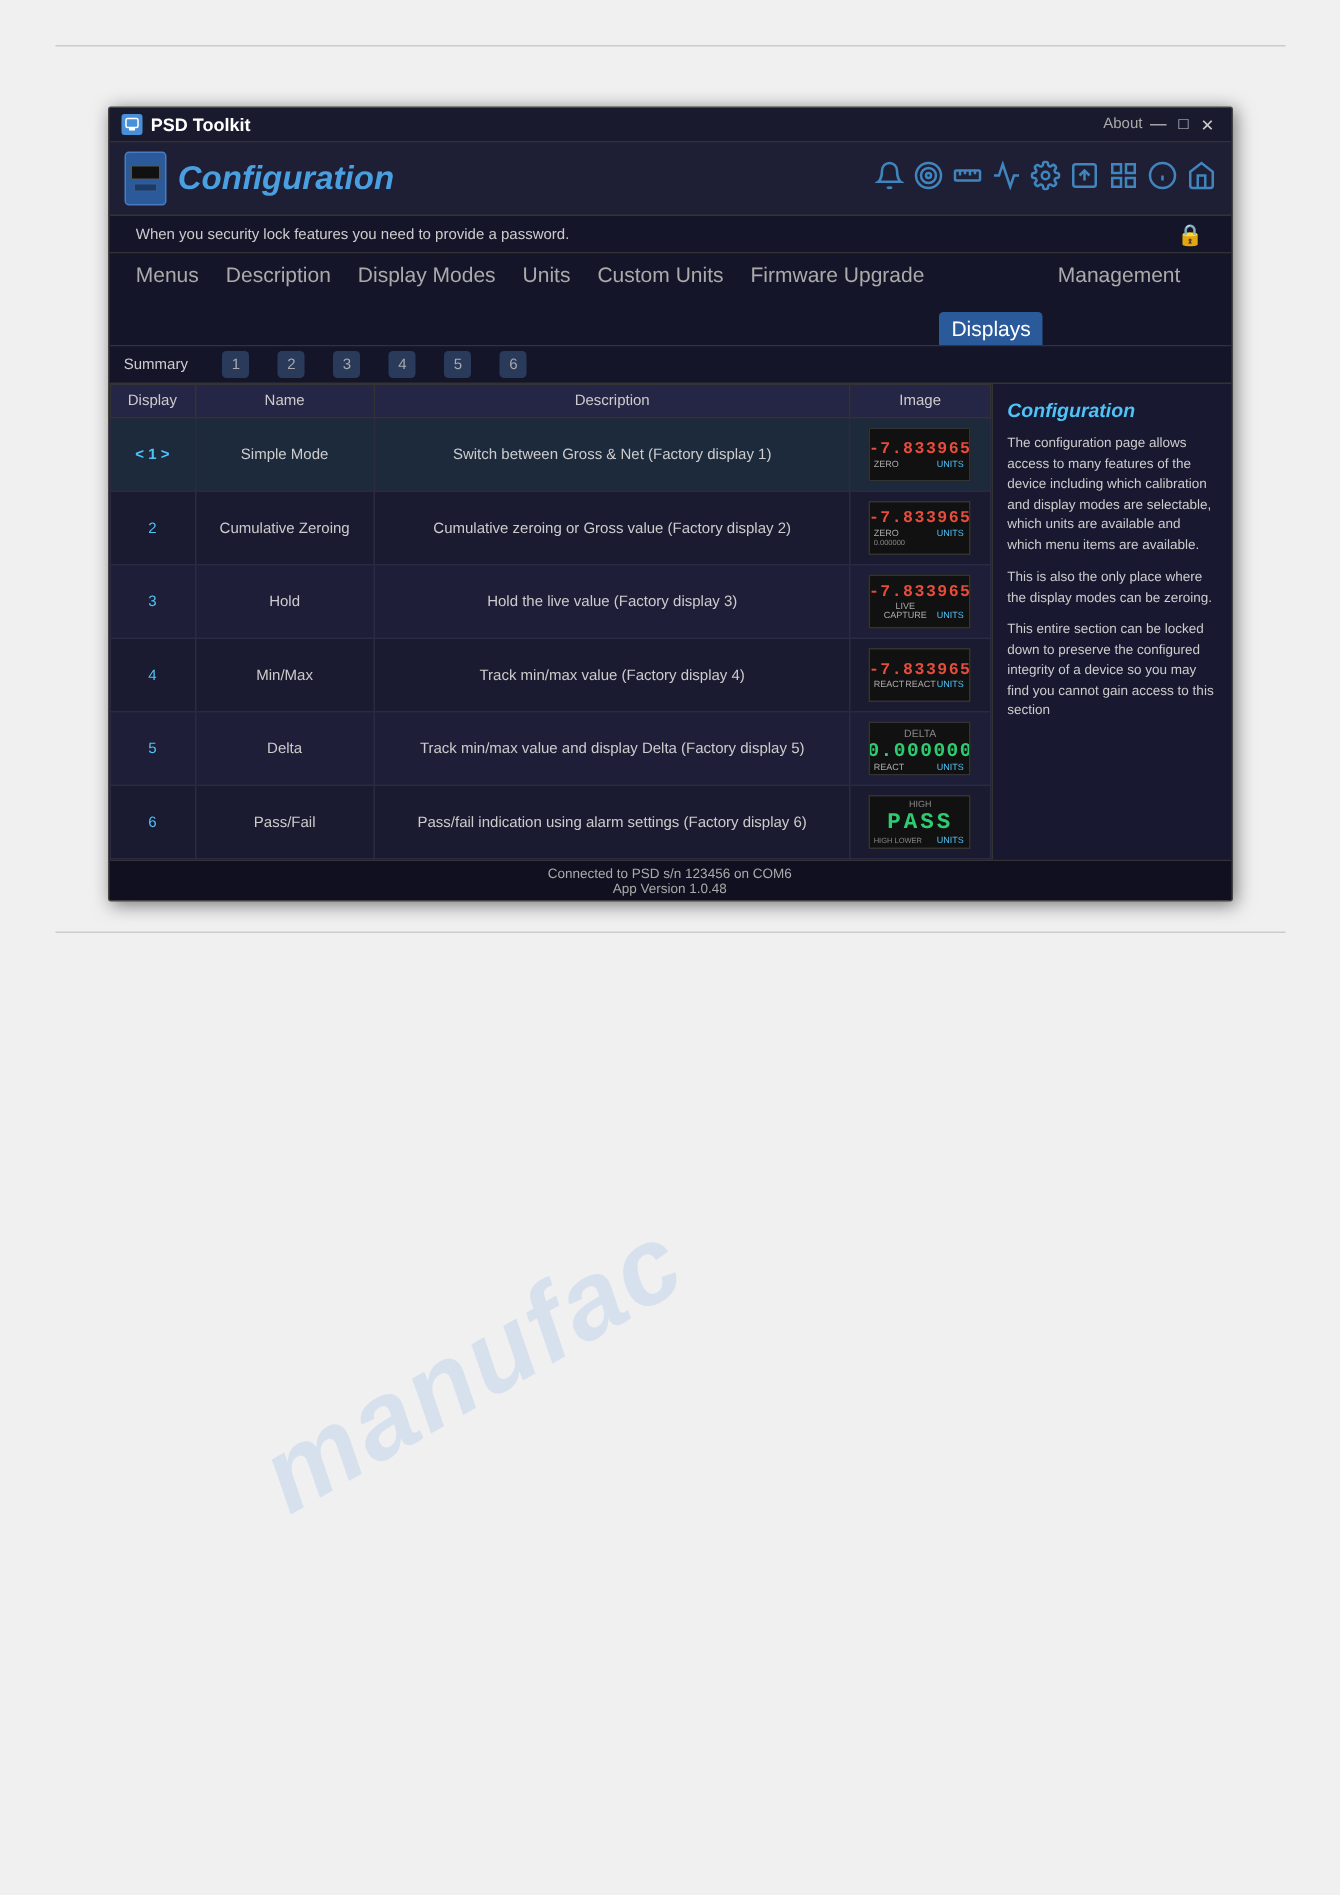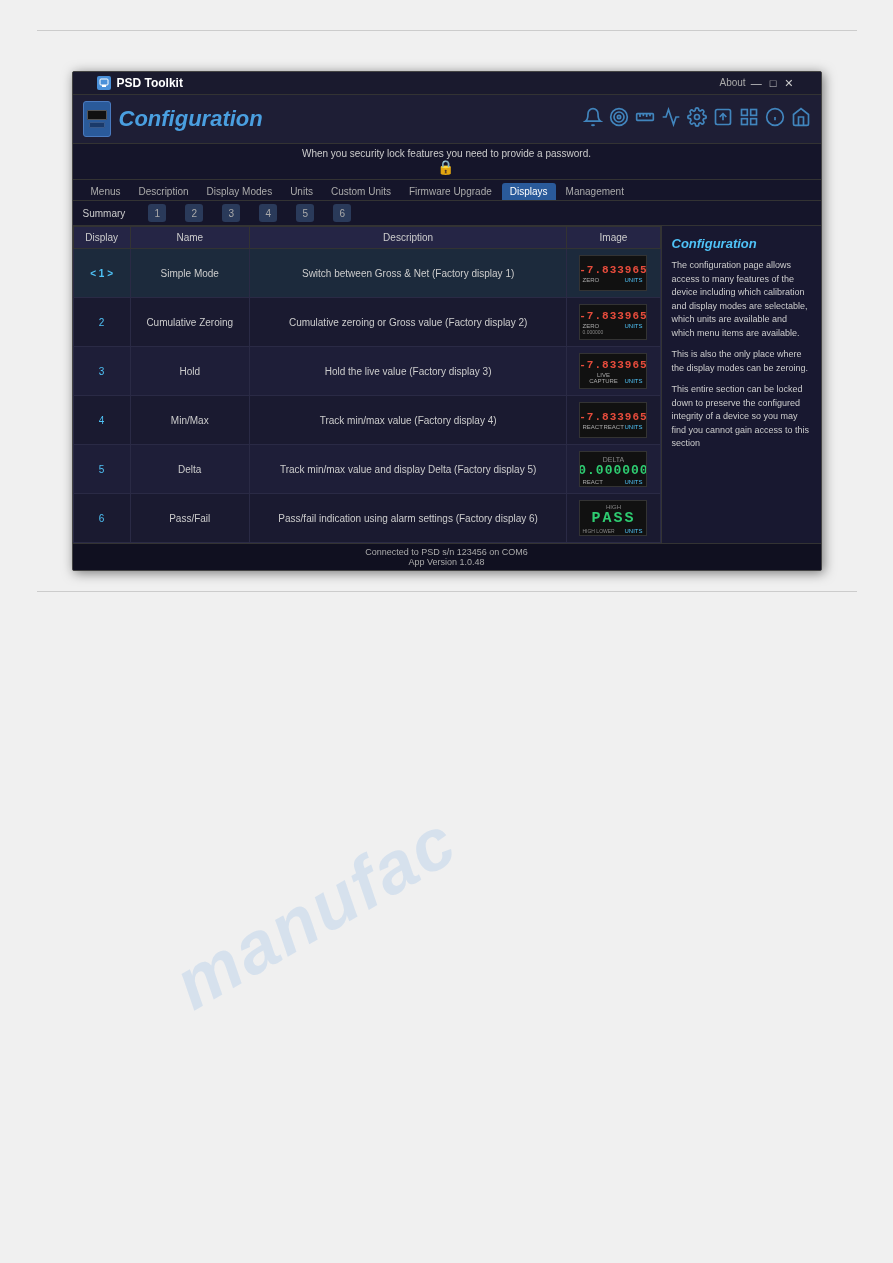--- a/index.html
+++ b/index.html
@@ -59,21 +59,21 @@
       box-shadow: 2px 2px 12px rgba(0,0,0,0.5);
       position: relative;
     }
 
     
     .title-bar {
       background: #1a1a2e;
       display: flex;
       align-items: center;
       justify-content: space-between;
-      padding: 4px 24px;
+      padding: 4px 8px;
       border-bottom: 1px solid #333;
     }
     .title-bar-left {
       display: flex;
       align-items: center;
       gap: 6px;
       color: #fff;
       font-size: 12px;
       font-weight: bold;
     }
@@ -158,55 +158,55 @@
     .header-icon {
       color: #4a9fe0;
       font-size: 18px;
       cursor: pointer;
       opacity: 0.8;
     }
 
     
     .security-bar {
       background: #15152a;
-      padding: 4px 4px;
+      padding: 4px 18px;
       display: flex;
       align-items: center;
       justify-content: space-between;
       border-bottom: 1px solid #333;
-      flex-direction: column;
     }
     .security-text {
       color: #ccc;
       font-size: 10px;
     }
     .lock-icon {
       color: #4a9fe0;
       font-size: 14px;
     }
 
     
     .nav-tabs {
       background: #15152a;
       padding: 3px 10px 0 10px;
       display: flex;
       gap: 2px;
       border-bottom: 1px solid #333;
     }
     .nav-tab {
       padding: 3px 8px;
-      font-size: 10px;
+      font-size: 14px;
       color: #aaa;
       cursor: pointer;
       border-radius: 3px 3px 0 0;
       background: transparent;
     }
     .nav-tab.active {
       background: #2a5a9a;
       color: #fff;
+      margin-top: 36px;
     }
 
     
     .sub-tabs {
       background: #15152a;
       padding: 3px 10px;
       display: flex;
       gap: 19px;
       align-items: center;
       border-bottom: 1px solid #333;

